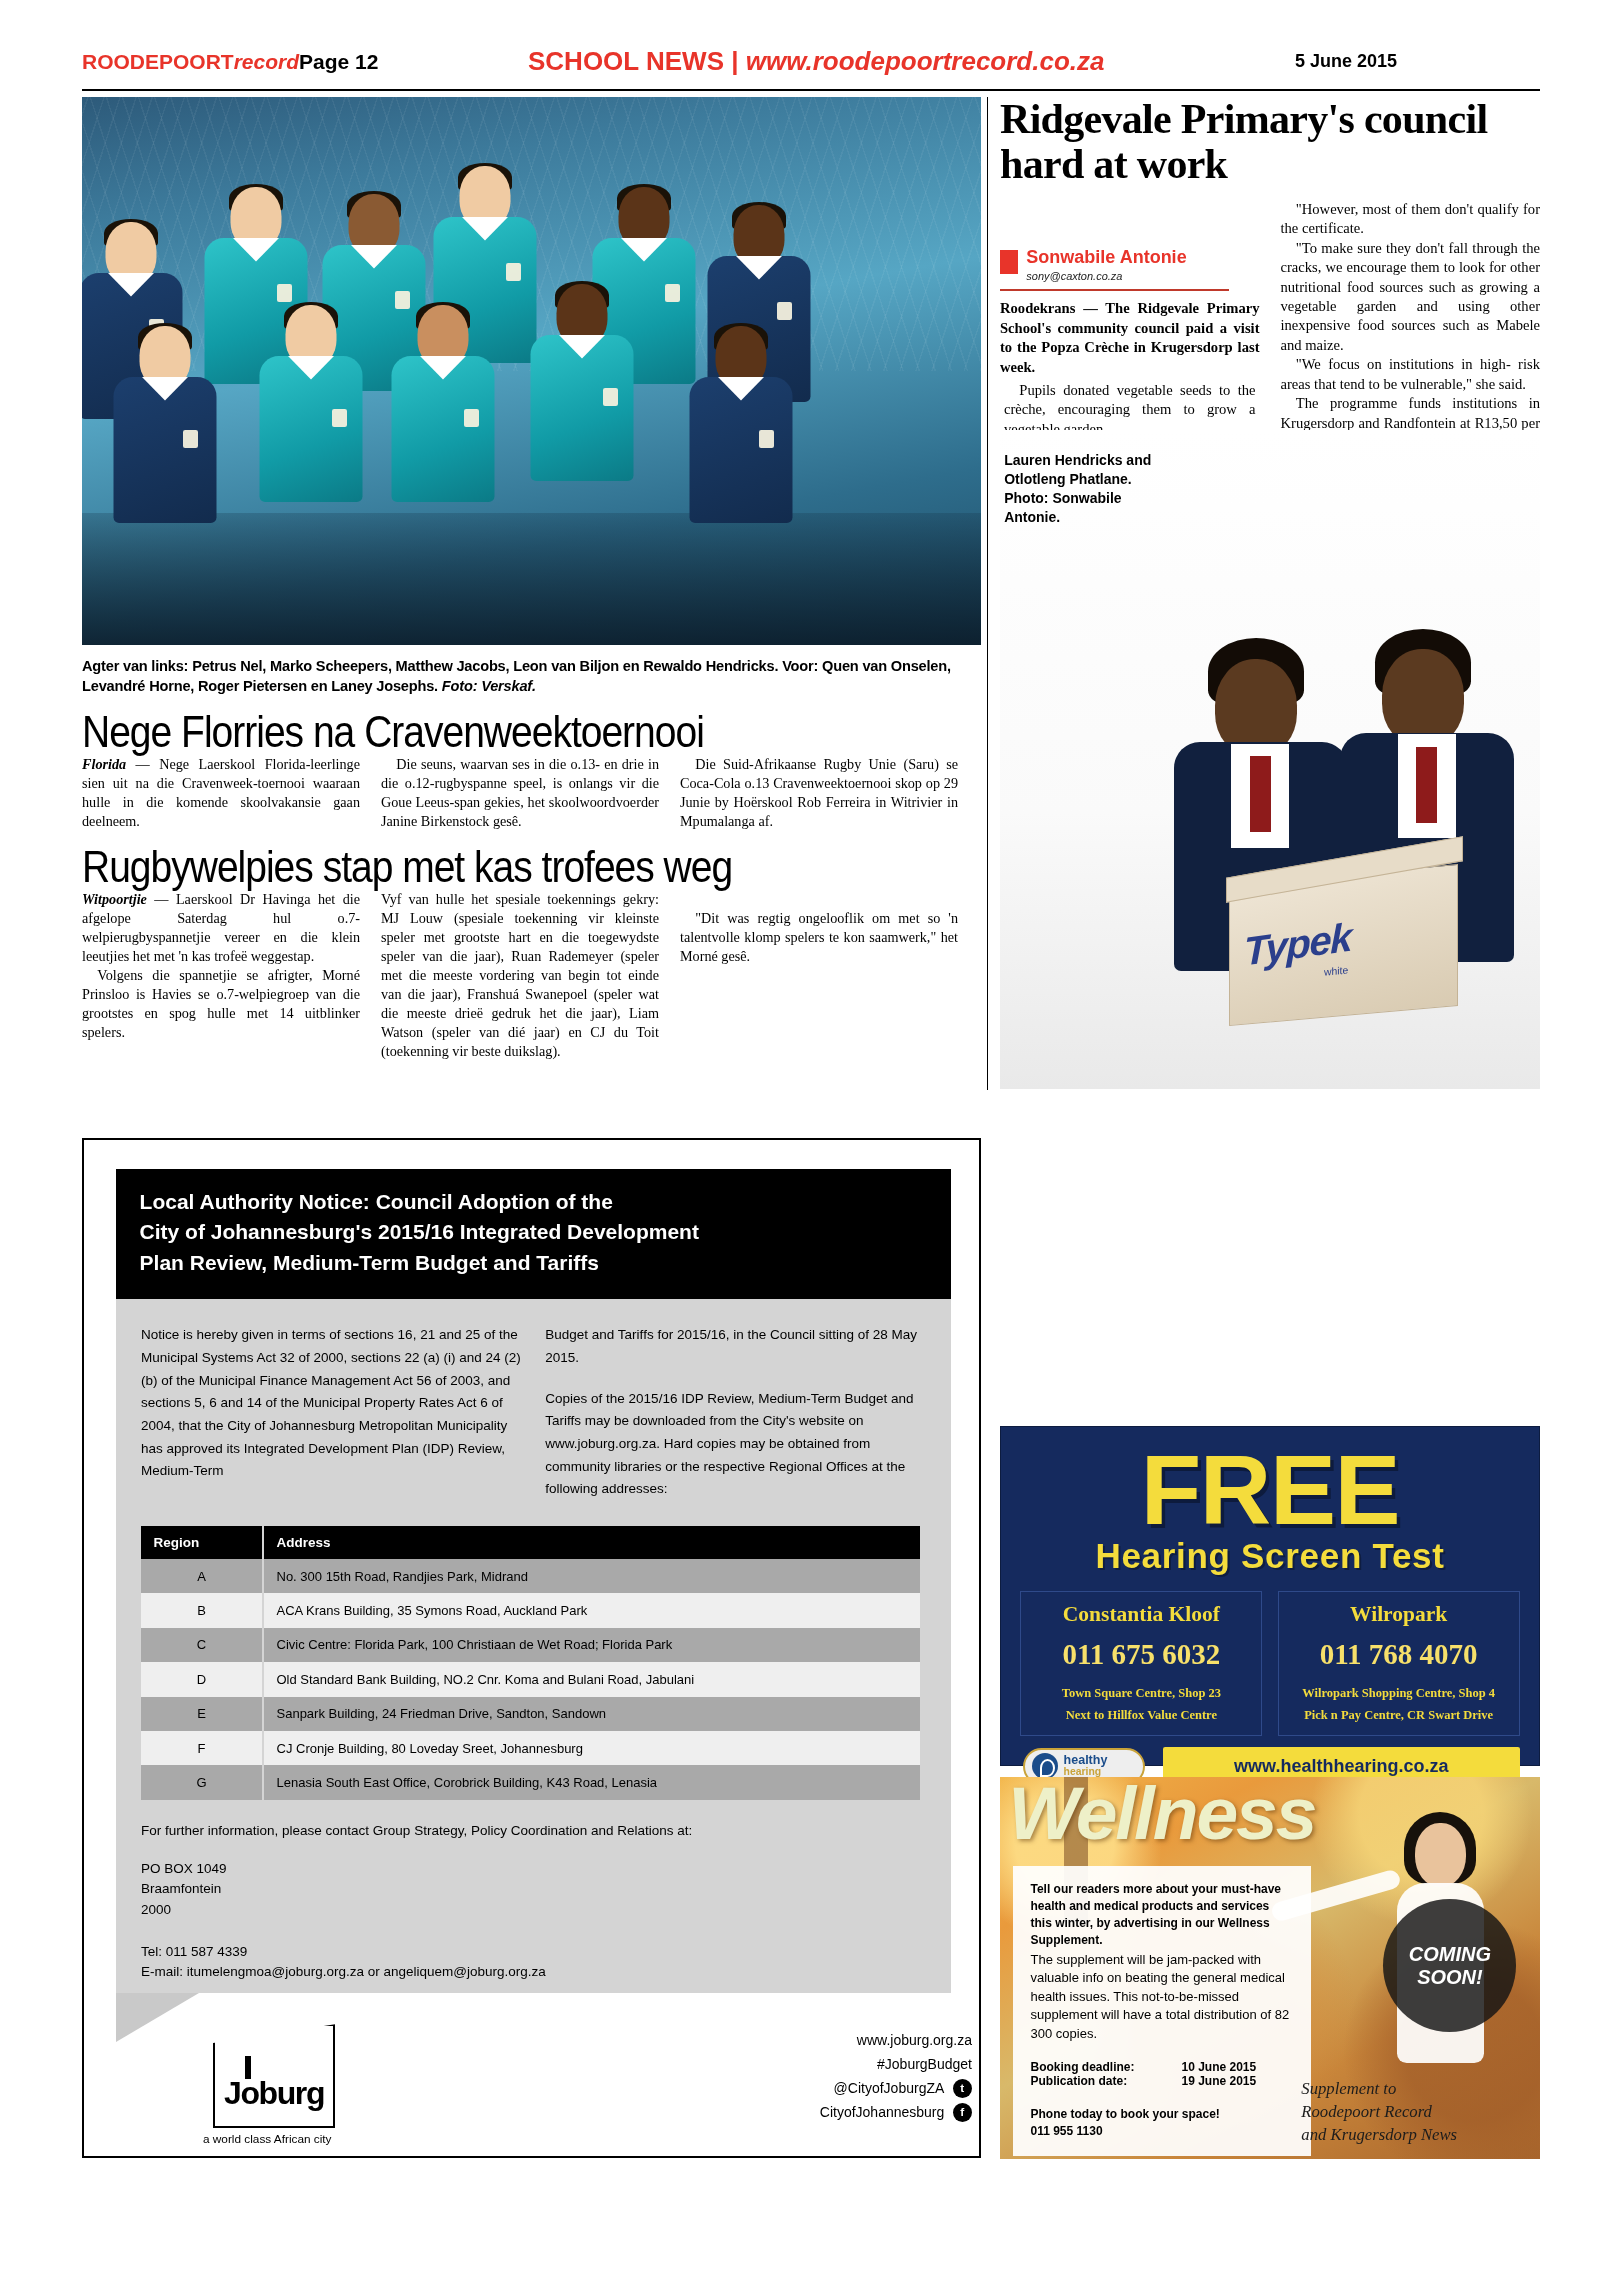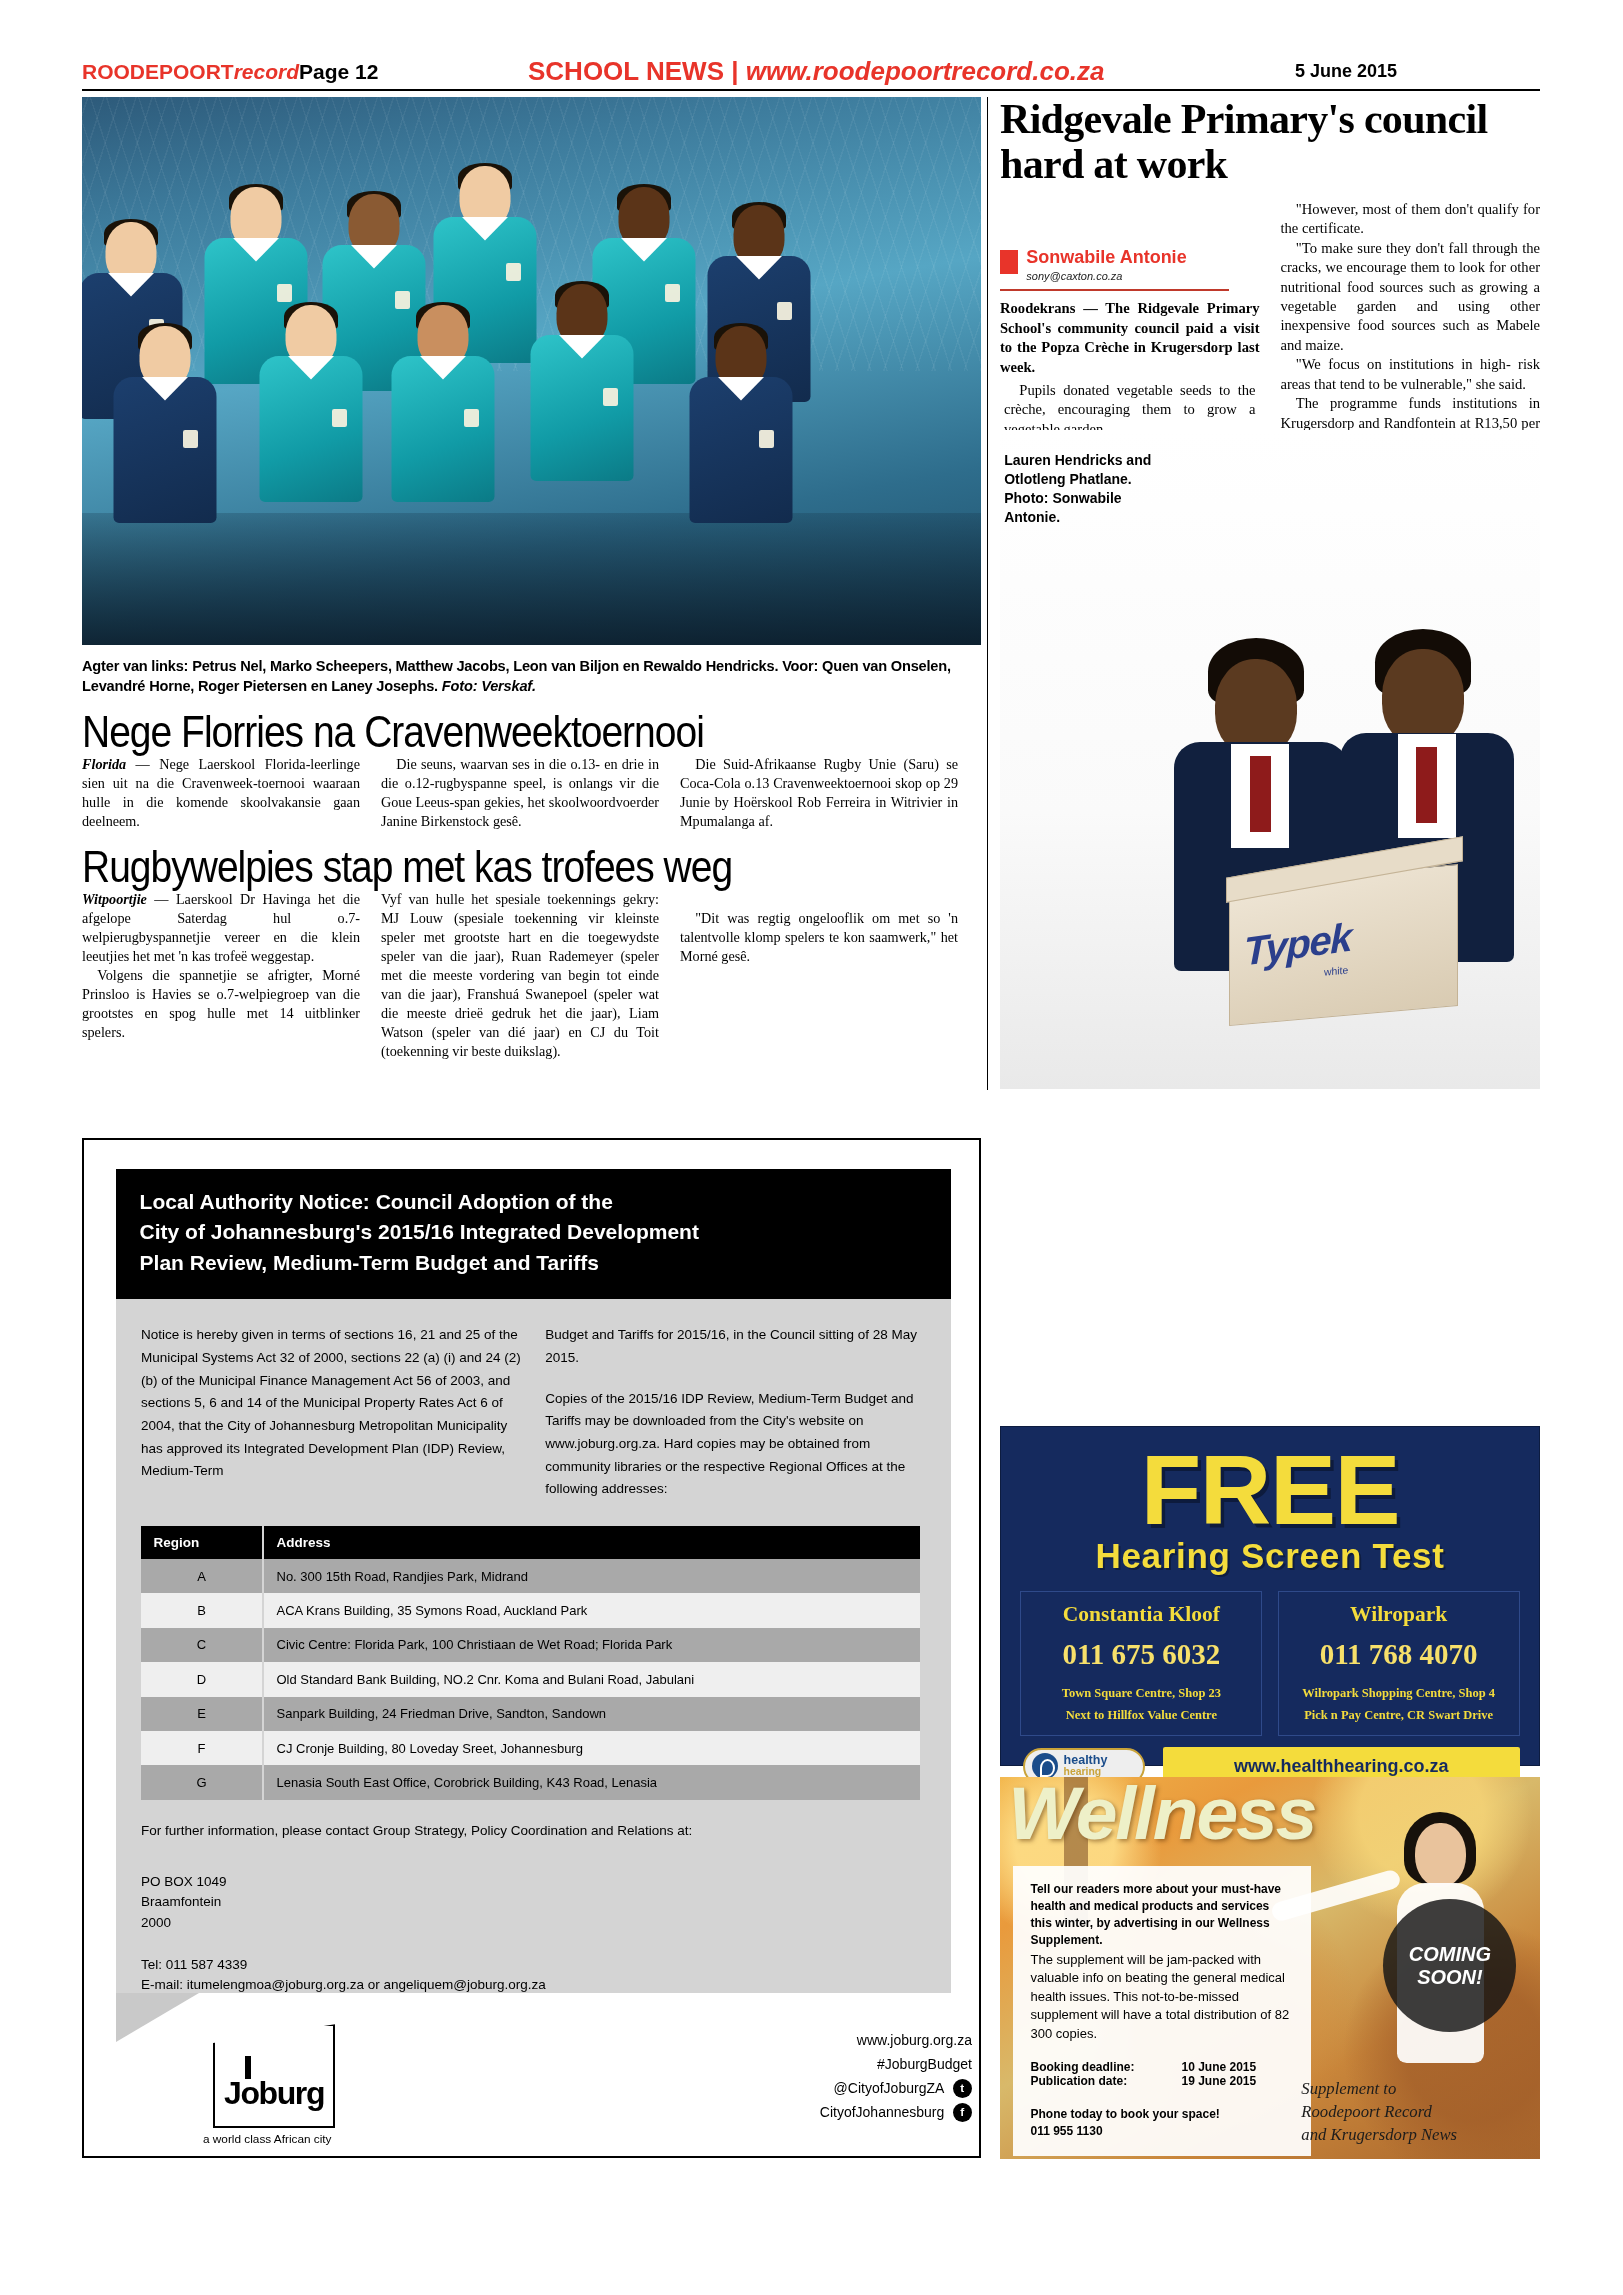--- a/index.html
+++ b/index.html
@@ -9,21 +9,21 @@
     background: #ffffff;
     font-family: "Liberation Sans", sans-serif;
     color: #000;
     position: relative;
     overflow: hidden;
   }
   .page { position:relative; width:1624px; height:2295px; }
 
   
   .masthead {
-    position:absolute; left:0; top:60px; width:1480px; height:32px;
+    position:absolute; left:0; top:50px; width:1480px; height:32px;
   }
   .mh-left { position:absolute; left:82px; top:0; font-size:21px; font-weight:bold; white-space:nowrap; }
   .mh-left .red { color:#e8342a; }
   .mh-left .red-it { color:#e8342a; font-style:italic; }
   .mh-left .blk { color:#000; }
   .mh-center { position:absolute; left:528px; top:-4.2px; font-size:26px; font-weight:bold; color:#e8342a; white-space:nowrap; }
   .mh-center .ital { font-style:italic; }
   .mh-right { position:absolute; right:83px; top:1.4px; font-size:18px; font-weight:bold; color:#000; white-space:nowrap; }
   .rule-top { position:absolute; left:82px; top:89px; width:1458px; height:2.1px; background:#000; }
 
@@ -138,21 +138,21 @@
   }
   table.regions th.c1, table.regions td.c1 { width:122px; }
   table.regions td { padding:9.7px 12.5px; }
   table.regions tr.alt td { background:#a9a9a9; }
   table.regions tr.plain td { background:#efefef; }
   table.regions td.c1 { text-align:center; }
   table.regions td.c2 { border-left:2.8px solid #d4d4d4; }
   table.regions th.c2 { border-left:2.8px solid #d4d4d4; }
 
   .nb-further { margin-top:23.6px; font-size:13.5px; }
-  .nb-addr { margin-top:34px; font-size:13.5px; line-height:1.5; }
+  .nb-addr { margin-top:21px; font-size:13.5px; line-height:1.5; }
   .nb-tel { margin-top:22px; font-size:13.5px; line-height:1.5; }
 
   .notice-foot { position:absolute; left:0; bottom:0; width:895px; height:160px; background:#fff; }
   .jo-logo { position:absolute; left:97px; bottom:25px; width:122px; height:104px; }
   .jo-shape {
     position:absolute; inset:0; border:2.1px solid #000;
     border-radius:0 0 0 0; clip-path: polygon(0 18%, 100% 0, 100% 100%, 0 100%);
     background:#fff;
   }
   .jo-text { position:absolute; left:11px; bottom:16.7px; font-size:32px; font-weight:bold; letter-spacing:-1.4px; }

